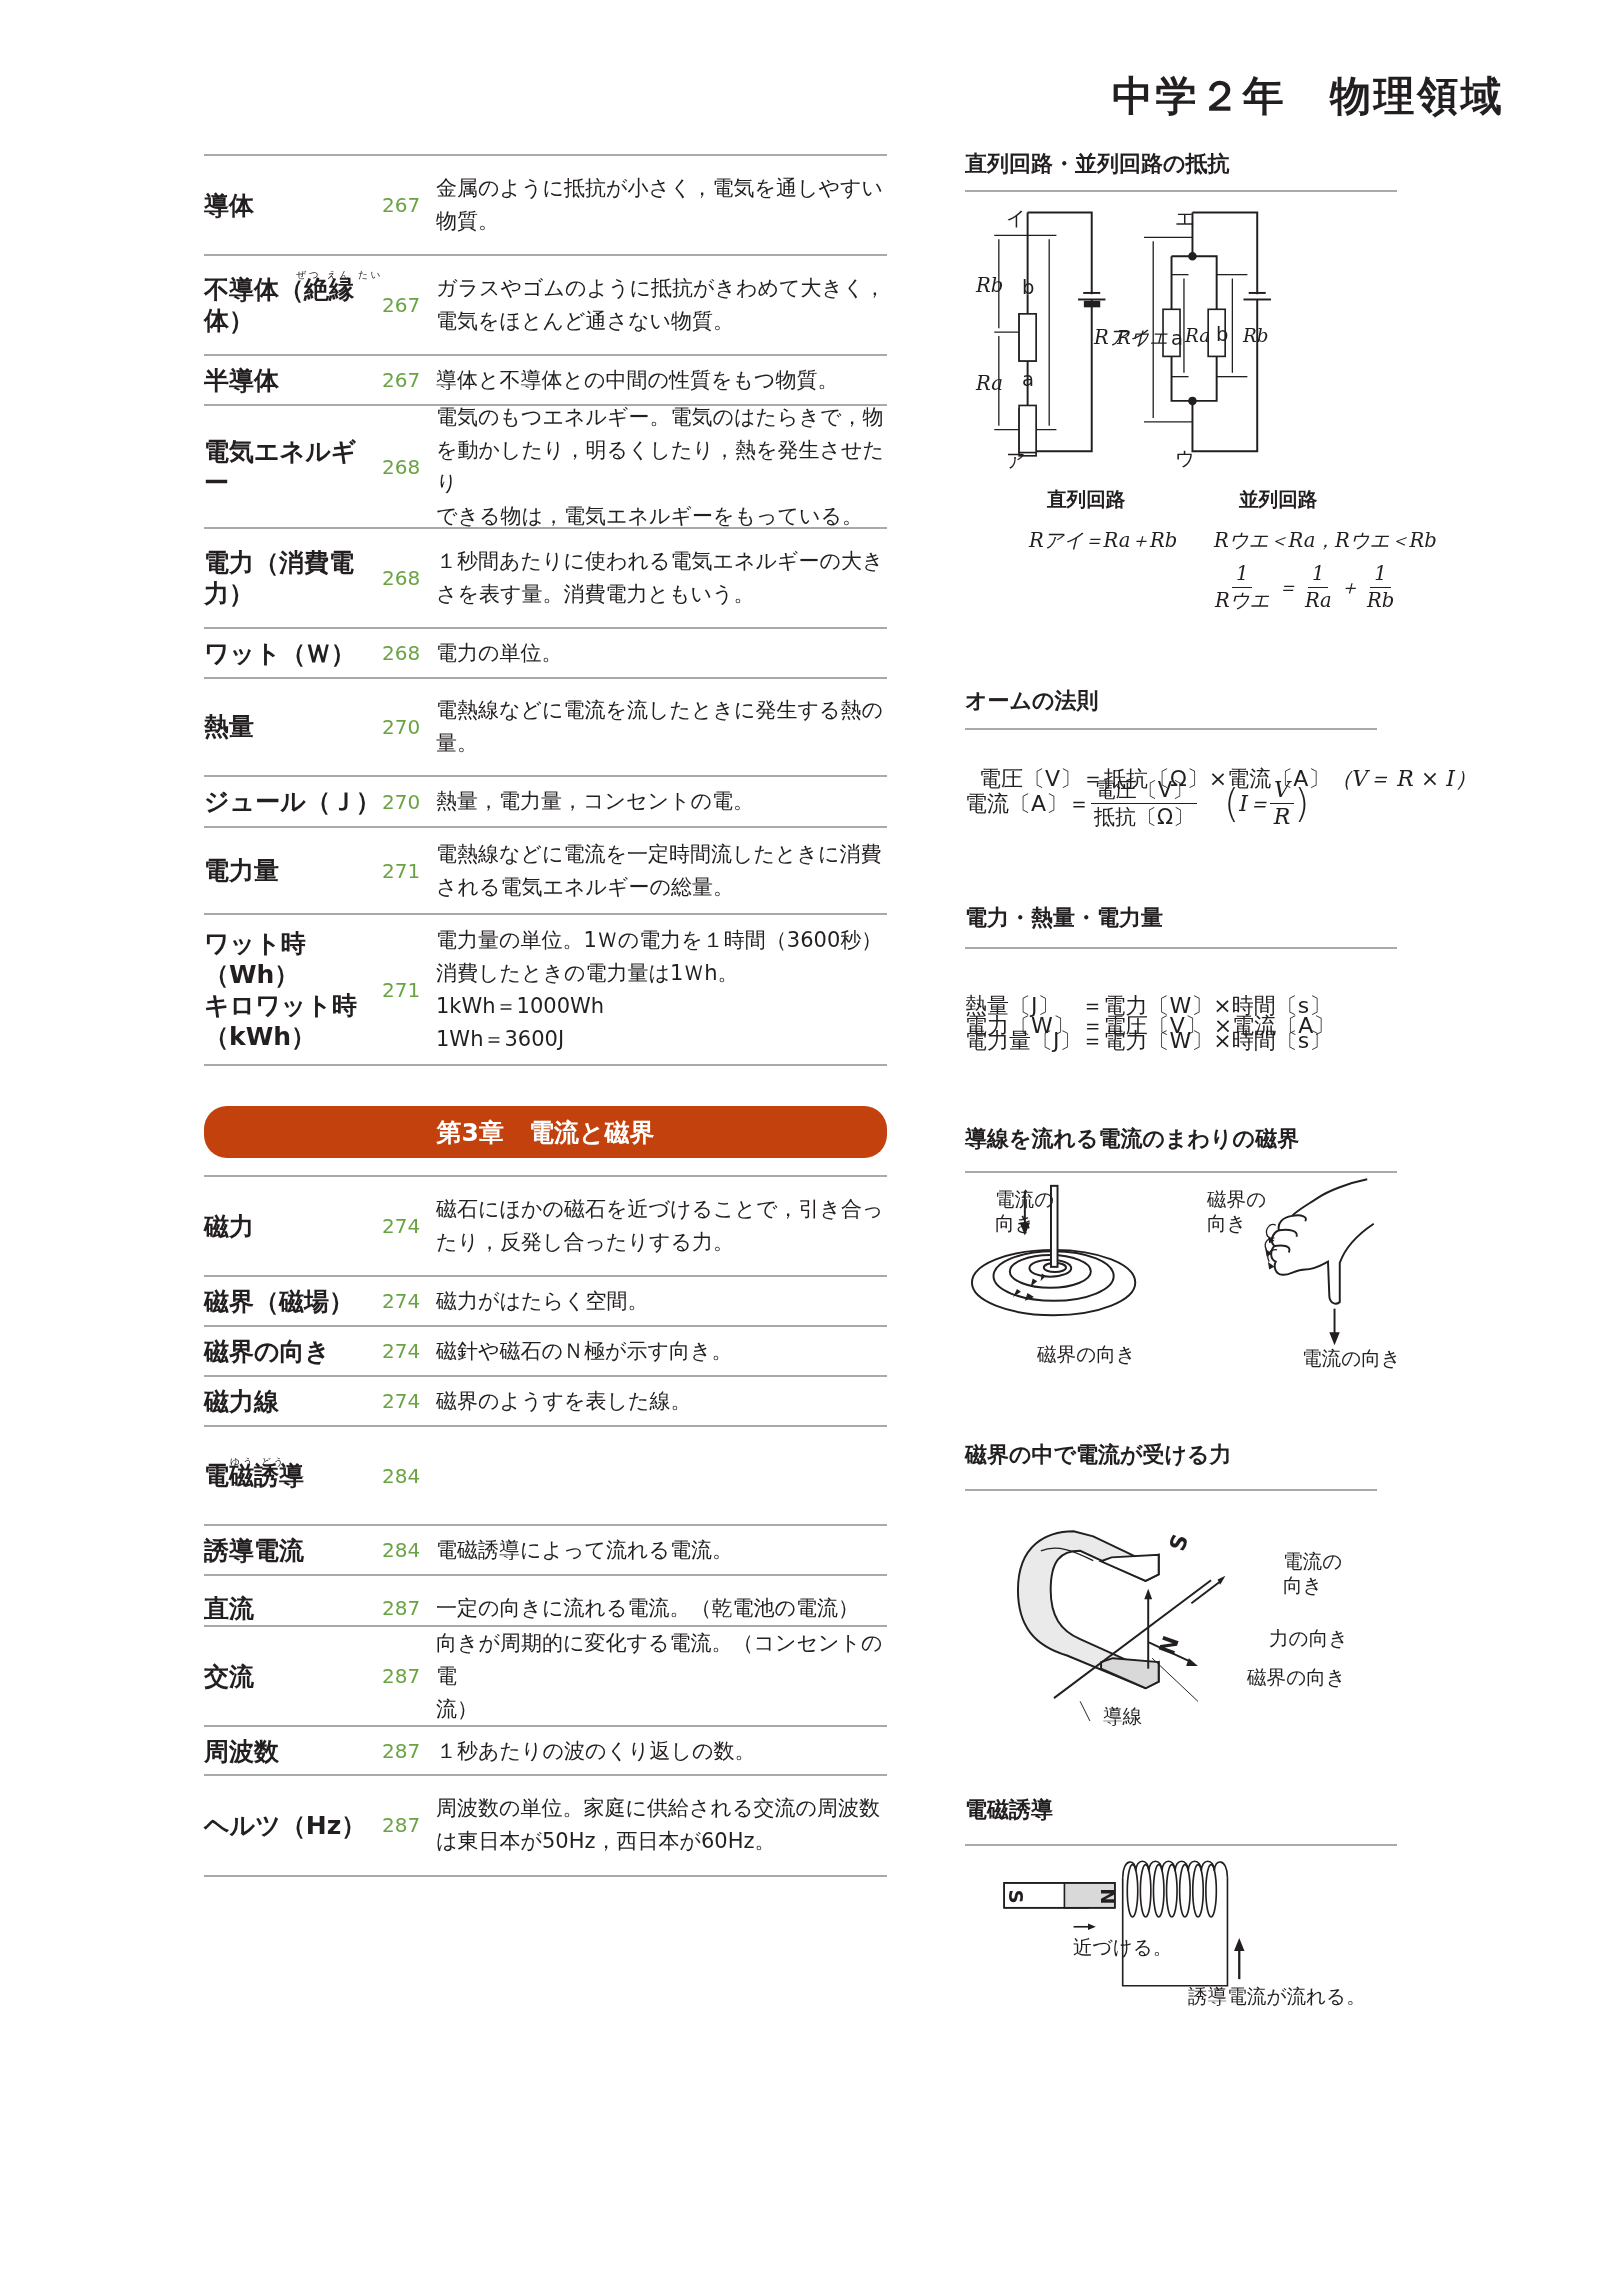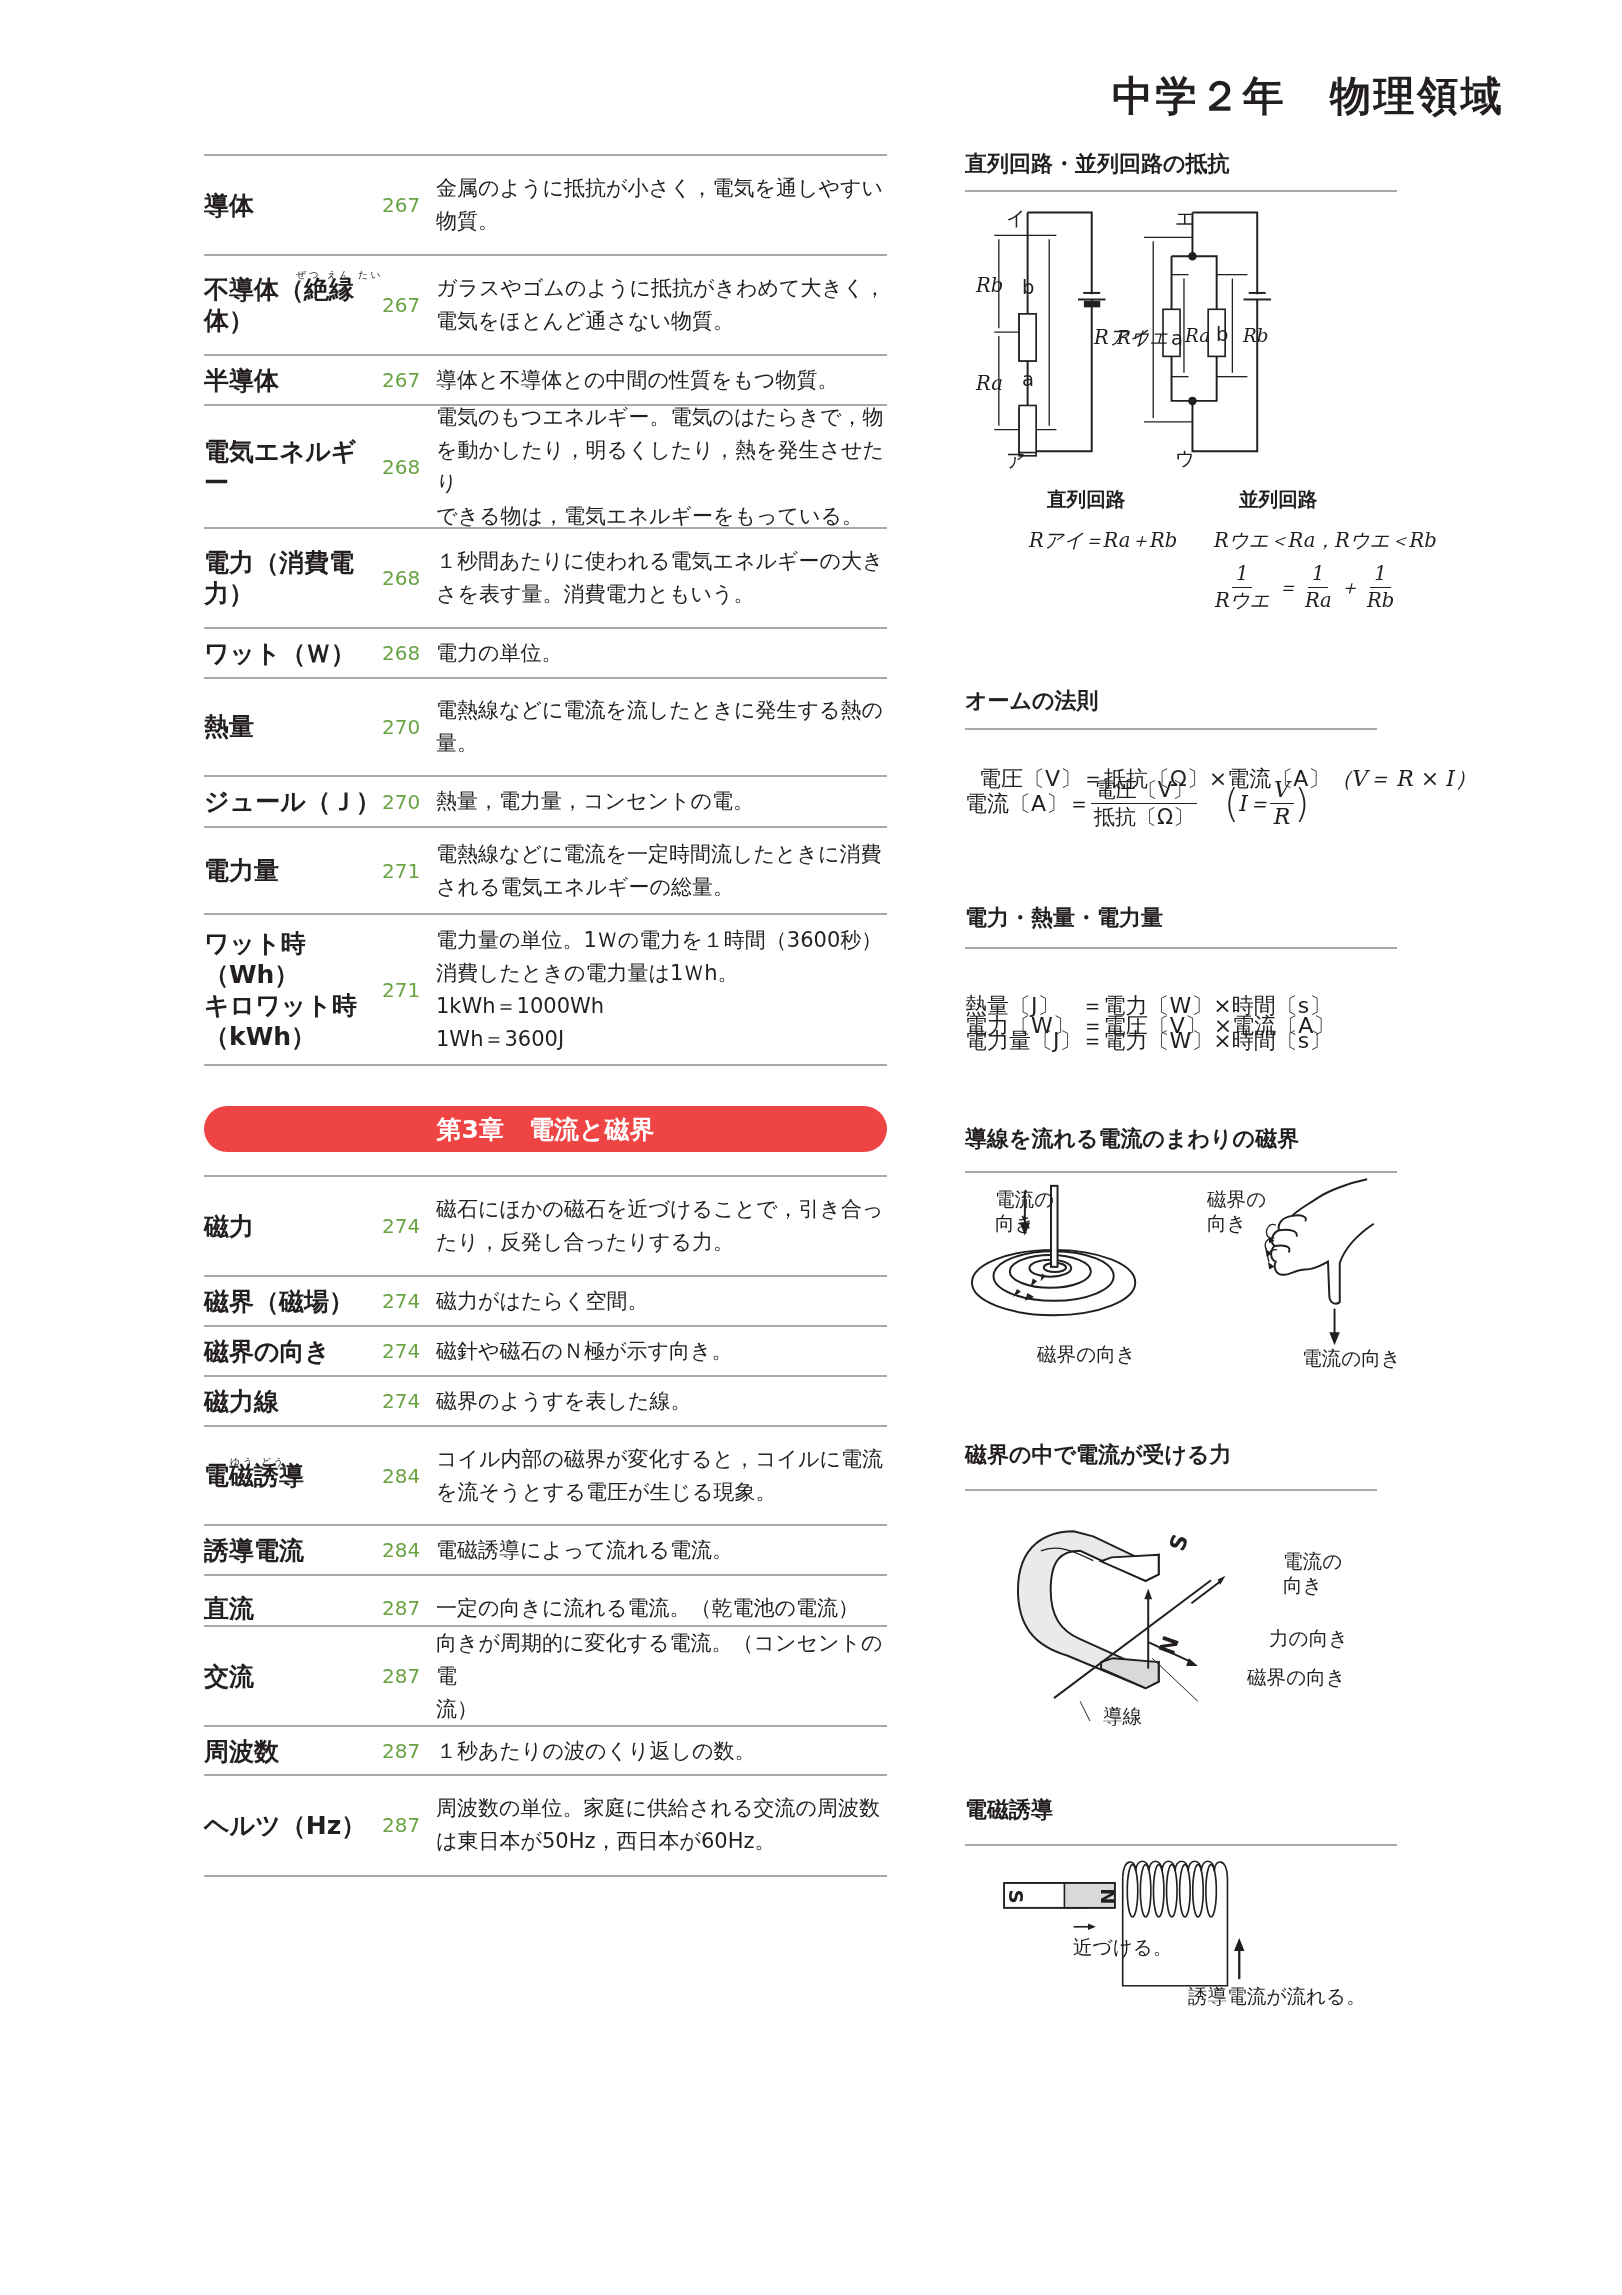--- a/index.html
+++ b/index.html
@@ -12,22 +12,22 @@
   .row { position:absolute; left:0; width:683px; border-top:2px solid #a7a9ac; box-sizing:border-box; }
   .row .term { position:absolute; left:0; top:0; bottom:0; width:177px; display:flex; align-items:center;
                font-weight:bold; font-size:25px; line-height:31px; white-space:pre-line; }
   .row .page { position:absolute; left:178px; top:0; bottom:0; width:52px; display:flex; align-items:center;
                font-size:20px; color:#6aa343; }
   .row .desc { position:absolute; left:232px; right:0; top:0; bottom:0; display:flex; align-items:center;
                font-size:21px; line-height:33px; white-space:pre-line; }
   .ruby { position:absolute; font-size:9.8px; font-weight:normal; top:-14.4px; white-space:pre; letter-spacing:2.6px; }
   .term-wrap { position:relative; }
   .bottom-line { position:absolute; left:0; width:683px; border-top:2px solid #a7a9ac; }
-  .chapter-band { position:absolute; left:204px; top:1106px; width:683px; height:46px; border-radius:23px;
-                  background:#ef4444; color:#ffffff; font-weight:bold; font-size:25px; display:flex;
+  .chapter-band { position:absolute; left:204px; top:1106px; width:683px; height:52px; border-radius:23px;
+                  background:#c2410c; color:#ffffff; font-weight:bold; font-size:25px; display:flex;
                   align-items:center; justify-content:center; white-space:pre; }
   
   .sec-title { position:absolute; left:965px; font-weight:bold; font-size:22px; white-space:nowrap; }
   .sec-rule { position:absolute; left:965px; width:432px; border-top:2px solid #a7a9ac; }
   .mono-line { position:absolute; left:965px; font-size:22px; white-space:pre; }
   .formula { font-family:"DejaVu Serif", "Liberation Serif", serif; font-style:italic; }
   .label { position:absolute; font-size:19.6px; white-space:pre; }
   .label-bold { position:absolute; font-size:19.6px; font-weight:bold; white-space:pre; }
   svg { position:absolute; overflow:visible; }
   .frac { display:inline-flex; flex-direction:column; align-items:center; vertical-align:middle; }
@@ -126,22 +126,20 @@
     <div class="desc">磁針や磁石のＮ極が示す向き。</div>
   </div>
   <div class="row" style="top:200px; height:50px;">
     <div class="term">磁力線</div>
     <div class="page">274</div>
     <div class="desc">磁界のようすを表した線。</div>
   </div>
   <div class="row" style="top:250px; height:99px;">
     <div class="term"><span class="term-wrap"><span class="ruby" style="left:26px;">ゆう どう</span><span>電磁誘導</span></span></div>
     <div class="page">284</div>
-    <div class="desc">コイル内部の磁界が変化すると，コイルに電流
-を流そうとする電圧が生じる現象。</div>
   </div>
   <div class="row" style="top:349px; height:50px;">
     <div class="term">誘導電流</div>
     <div class="page">284</div>
     <div class="desc">電磁誘導によって流れる電流。</div>
   </div>
   <div class="row" style="top:399px; height:66px;">
     <div class="term">直流</div>
     <div class="page">287</div>
     <div class="desc">一定の向きに流れる電流。（乾電池の電流）</div>

